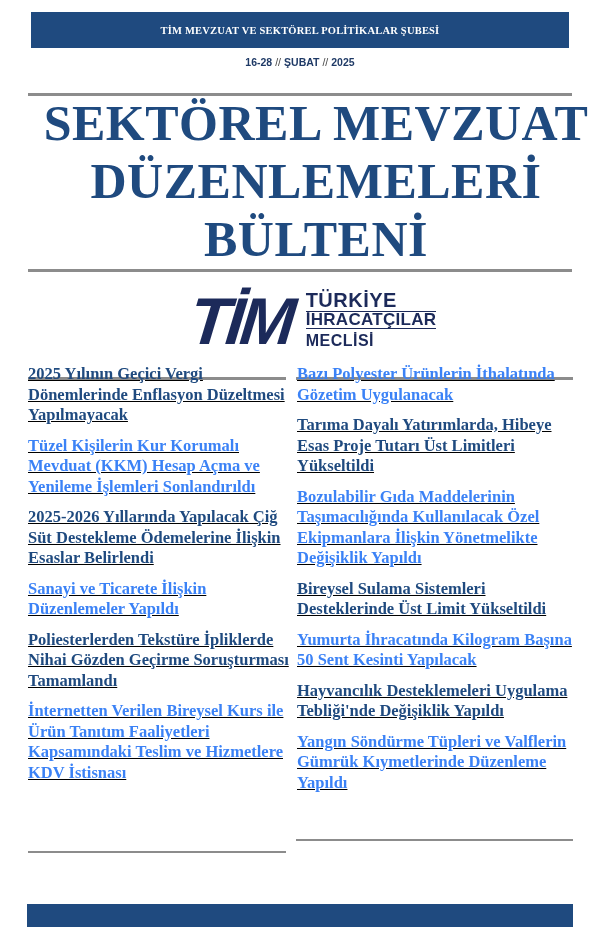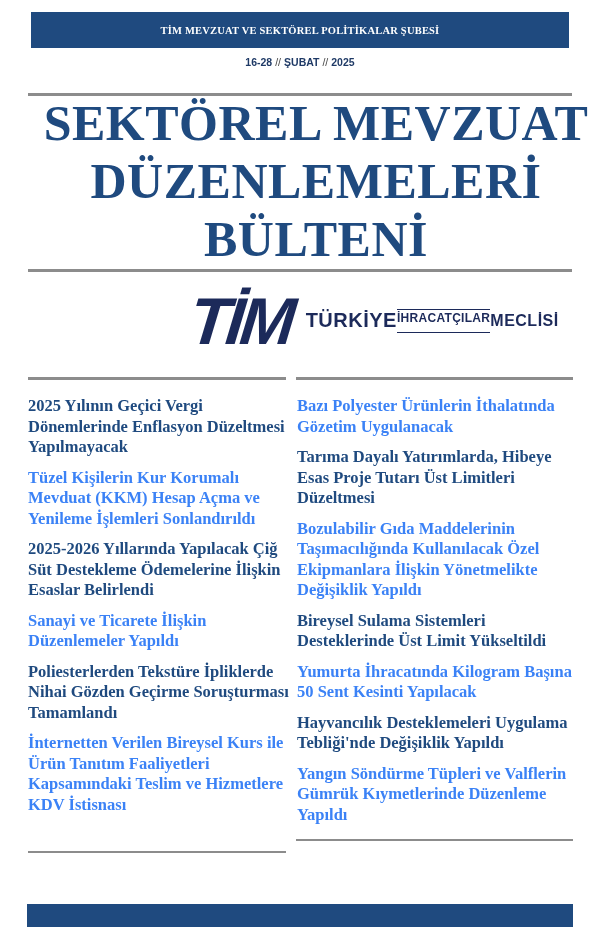--- a/index.html
+++ b/index.html
@@ -6,25 +6,25 @@
   body { width: 600px; height: 927px; position: relative; overflow: hidden; font-family: "Liberation Serif", serif; }
   .top-banner { position: absolute; left: 31px; top: 12px; width: 538px; height: 36px; background: #1f4a7f; display: flex; align-items: center; justify-content: center; }
   .top-banner span { color: #ffffff; font-family: "Liberation Serif", serif; font-weight: bold; font-size: 10.5px; letter-spacing: 0.2px; }
   .date-line { position: absolute; left: 0; top: 56px; width: 600px; text-align: center; font-family: Liberation Sans, sans-serif; font-weight: bold; font-size: 10.5px; color: #1f3a66; }
   .date-line .sep { font-weight: normal; color: #444; margin: 0 3px; }
   .hr { position: absolute; height: 3px; background: #8c8c8c; }
   .title { position: absolute; left: 16px; top: 94px; width: 600px; text-align: center; color: #1f4a7f; font-family: "Liberation Serif", serif; font-weight: bold; font-size: 50px; line-height: 58px; letter-spacing: 0.5px; }
   .title div { white-space: nowrap; }
   .logo { position: absolute; left: 190px; top: 288px; width: 225px; height: 66px; display: flex; align-items: center; }
   .logo-mark { font-family: "Liberation Sans", sans-serif; font-weight: bold; font-style: italic; font-size: 66px; color: #1c2a5a; letter-spacing: -4px; line-height: 66px; transform: skewX(-6deg); }
-  .logo-text { margin-left: 14px; display: flex; flex-direction: row; font-family: "Liberation Sans", sans-serif; font-weight: bold; color: #1c2a5a; }
+  .logo-text { margin-left: 14px; display: flex; flex-direction: column; font-family: "Liberation Sans", sans-serif; font-weight: bold; color: #1c2a5a; }
   .logo-text .l1 { font-size: 20px; line-height: 22px; letter-spacing: 0.5px; }
-  .logo-text .l2 { font-size: 12px; line-height: 16px; border-top: 1.5px solid #1c2a5a; border-bottom: 1.5px solid #1c2a5a; letter-spacing: 0.3px; }
+  .logo-text .l2 { font-size: 17px; line-height: 16px; border-top: 1.5px solid #1c2a5a; border-bottom: 1.5px solid #1c2a5a; letter-spacing: 0.3px; }
   .logo-text .l3 { font-size: 16px; line-height: 24px; letter-spacing: 0.5px; }
-  .col { position: absolute; top: 396px; }
+  .col { position: absolute; top: 364px; text-decoration: underline; }
   .col.left { left: 28px; width: 262px; }
   .col.right { left: 297px; width: 278px; }
   .item { font-family: "Liberation Serif", serif; font-weight: bold; font-size: 16.5px; line-height: 20.5px; margin-bottom: 10px; }
   .item.blue { color: #1f4a7f; }
   .item.black { color: #3b82f6; }
   .bottom-banner { position: absolute; left: 27px; top: 904px; width: 546px; height: 23px; background: #1f4a7f; }
 </style>
 </head>
 <body>
 
@@ -62,21 +62,21 @@
   <div class="item blue">2025 Yılının Geçici Vergi Dönemlerinde Enflasyon Düzeltmesi Yapılmayacak</div>
   <div class="item black">Tüzel Kişilerin Kur Korumalı Mevduat (KKM) Hesap Açma ve Yenileme İşlemleri Sonlandırıldı</div>
   <div class="item blue">2025-2026 Yıllarında Yapılacak Çiğ Süt Destekleme Ödemelerine İlişkin Esaslar Belirlendi</div>
   <div class="item black">Sanayi ve Ticarete İlişkin Düzenlemeler Yapıldı</div>
   <div class="item blue">Poliesterlerden Tekstüre İpliklerde Nihai Gözden Geçirme Soruşturması Tamamlandı</div>
   <div class="item black">İnternetten Verilen Bireysel Kurs ile Ürün Tanıtım Faaliyetleri Kapsamındaki Teslim ve Hizmetlere KDV İstisnası</div>
 </div>
 
 <div class="col right">
   <div class="item black">Bazı Polyester Ürünlerin İthalatında Gözetim Uygulanacak</div>
-  <div class="item blue">Tarıma Dayalı Yatırımlarda, Hibeye Esas Proje Tutarı Üst Limitleri Düzeltmesi</div>
+  <div class="item blue">Tarıma Dayalı Yatırımlarda, Hibeye Esas Proje Tutarı Üst Limitleri Yükseltildi</div>
   <div class="item black">Bozulabilir Gıda Maddelerinin Taşımacılığında Kullanılacak Özel Ekipmanlara İlişkin Yönetmelikte Değişiklik Yapıldı</div>
   <div class="item blue">Bireysel Sulama Sistemleri Desteklerinde Üst Limit Yükseltildi</div>
   <div class="item black">Yumurta İhracatında Kilogram Başına 50 Sent Kesinti Yapılacak</div>
   <div class="item blue">Hayvancılık Desteklemeleri Uygulama Tebliği'nde Değişiklik Yapıldı</div>
   <div class="item black">Yangın Söndürme Tüpleri ve Valflerin Gümrük Kıymetlerinde Düzenleme Yapıldı</div>
 </div>
 
 <div class="hr" style="left:28px; top:851px; width:258px; height:2px;"></div>
 <div class="hr" style="left:296px; top:839px; width:277px; height:2px;"></div>
 

